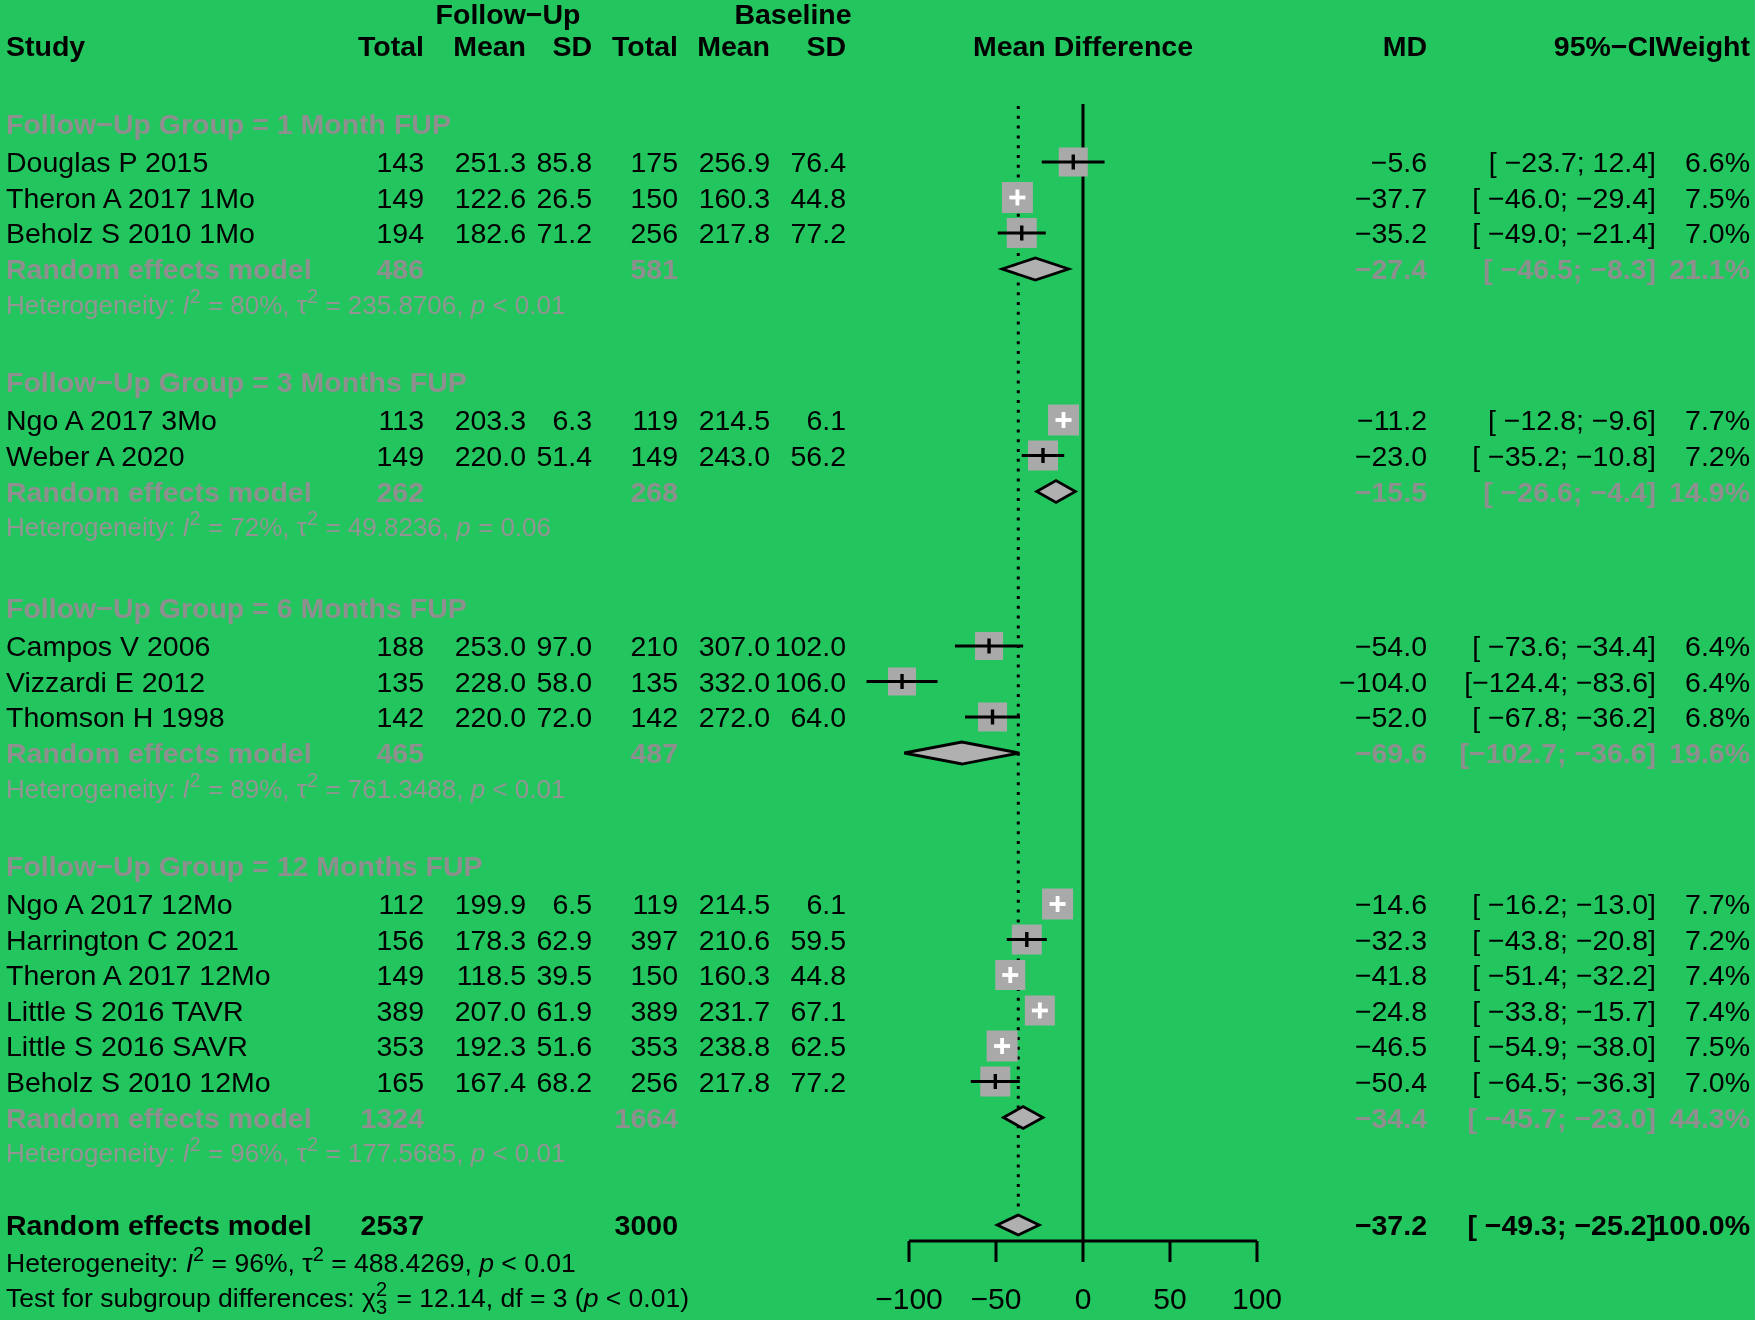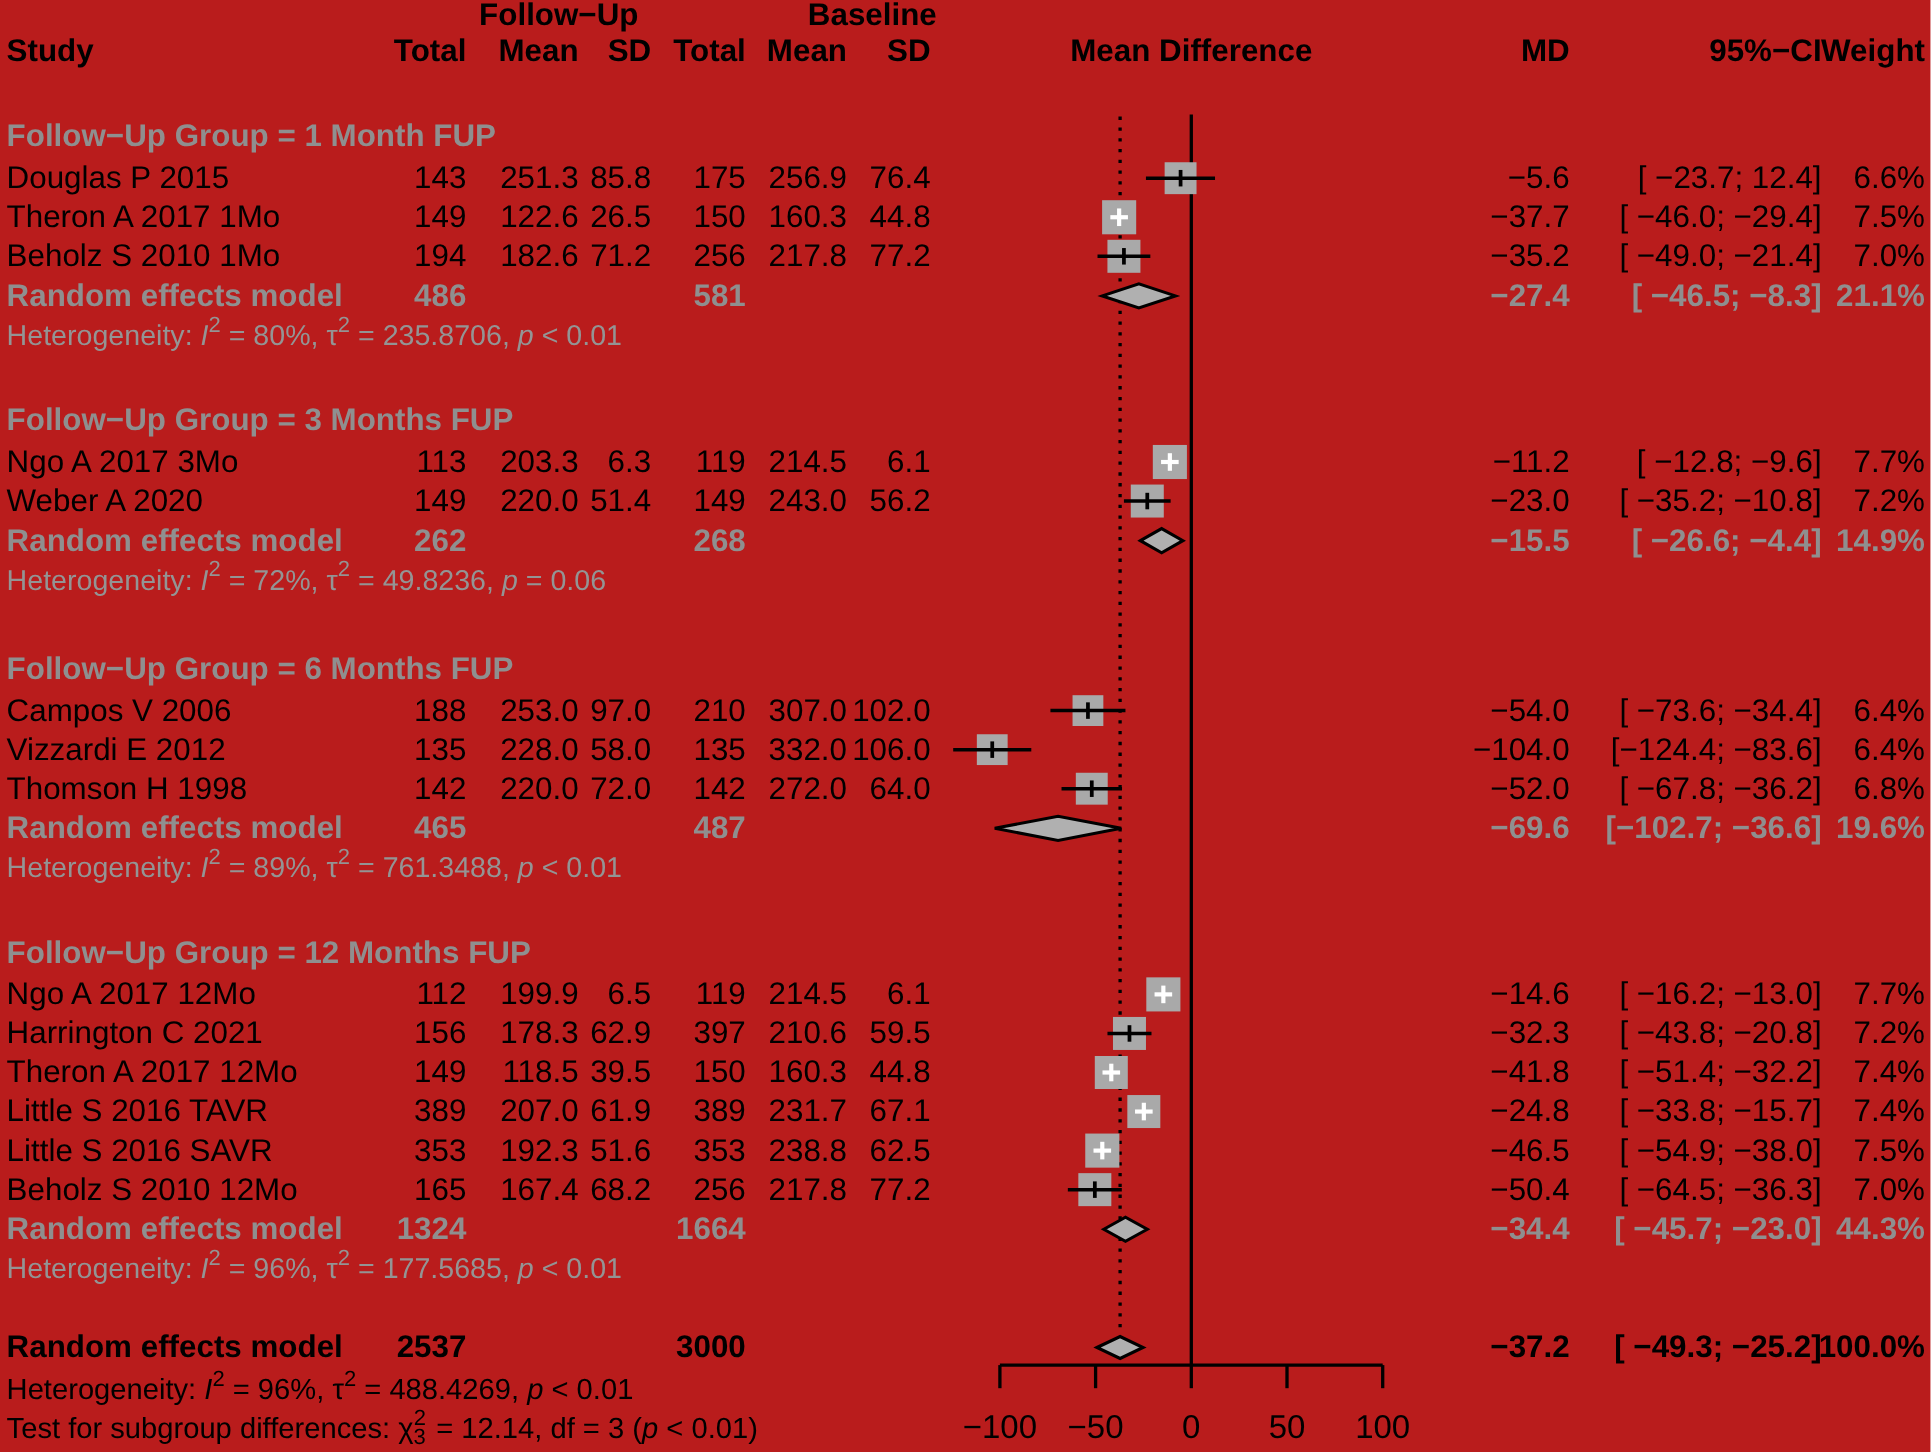--- a/index.html
+++ b/index.html
@@ -1,16 +1,16 @@
 <!DOCTYPE html>
 <html><head>
 <meta charset="utf-8">
 <style>
   html,body{margin:0;padding:0;background:#ffffff;}
-  #stage{width:1755px;height:1320px;position:relative;background:#b91c1c;overflow:hidden;}
+  #stage{width:1755px;height:1320px;position:relative;background:#22c55e;overflow:hidden;}
   svg text{font-family:"Liberation Sans","DejaVu Sans",sans-serif;}
 </style>
 </head>
 <body>
 
 <div id="stage">
   <svg id="plot" width="1755" height="1320" viewBox="0 0 1755 1320" xmlns="http://www.w3.org/2000/svg">
       <line x1="1083" y1="104" x2="1083" y2="1241" stroke="#000000" stroke-width="3"></line>
       <line x1="1018.2719999999999" y1="106" x2="1018.2719999999999" y2="1213" stroke="#000000" stroke-width="3" stroke-dasharray="3 6.8"></line>
       <text x="508" y="14" font-size="28.5" fill="#000000" text-anchor="middle" dominant-baseline="central" font-weight="bold" font-style="normal">Follow−Up</text>

